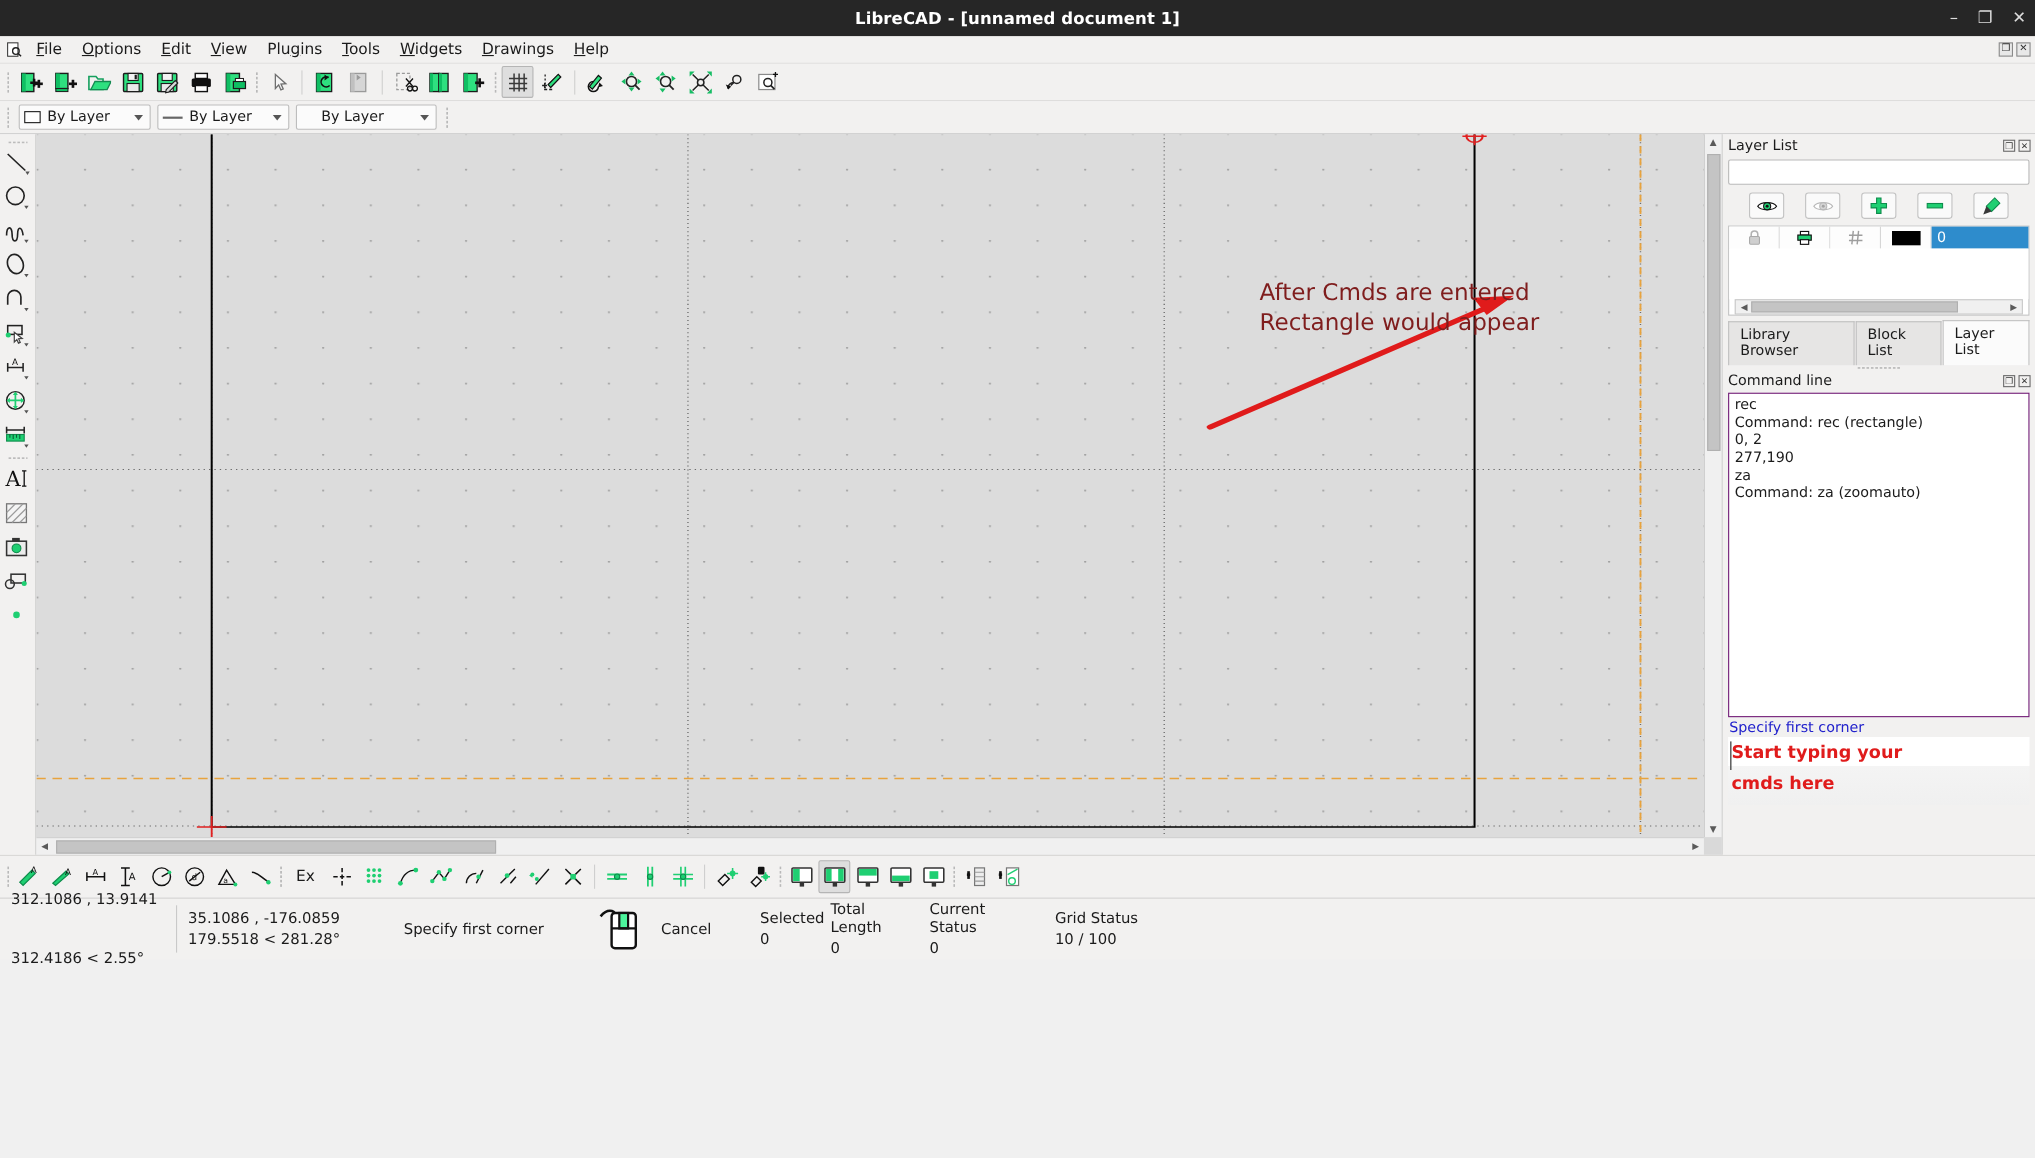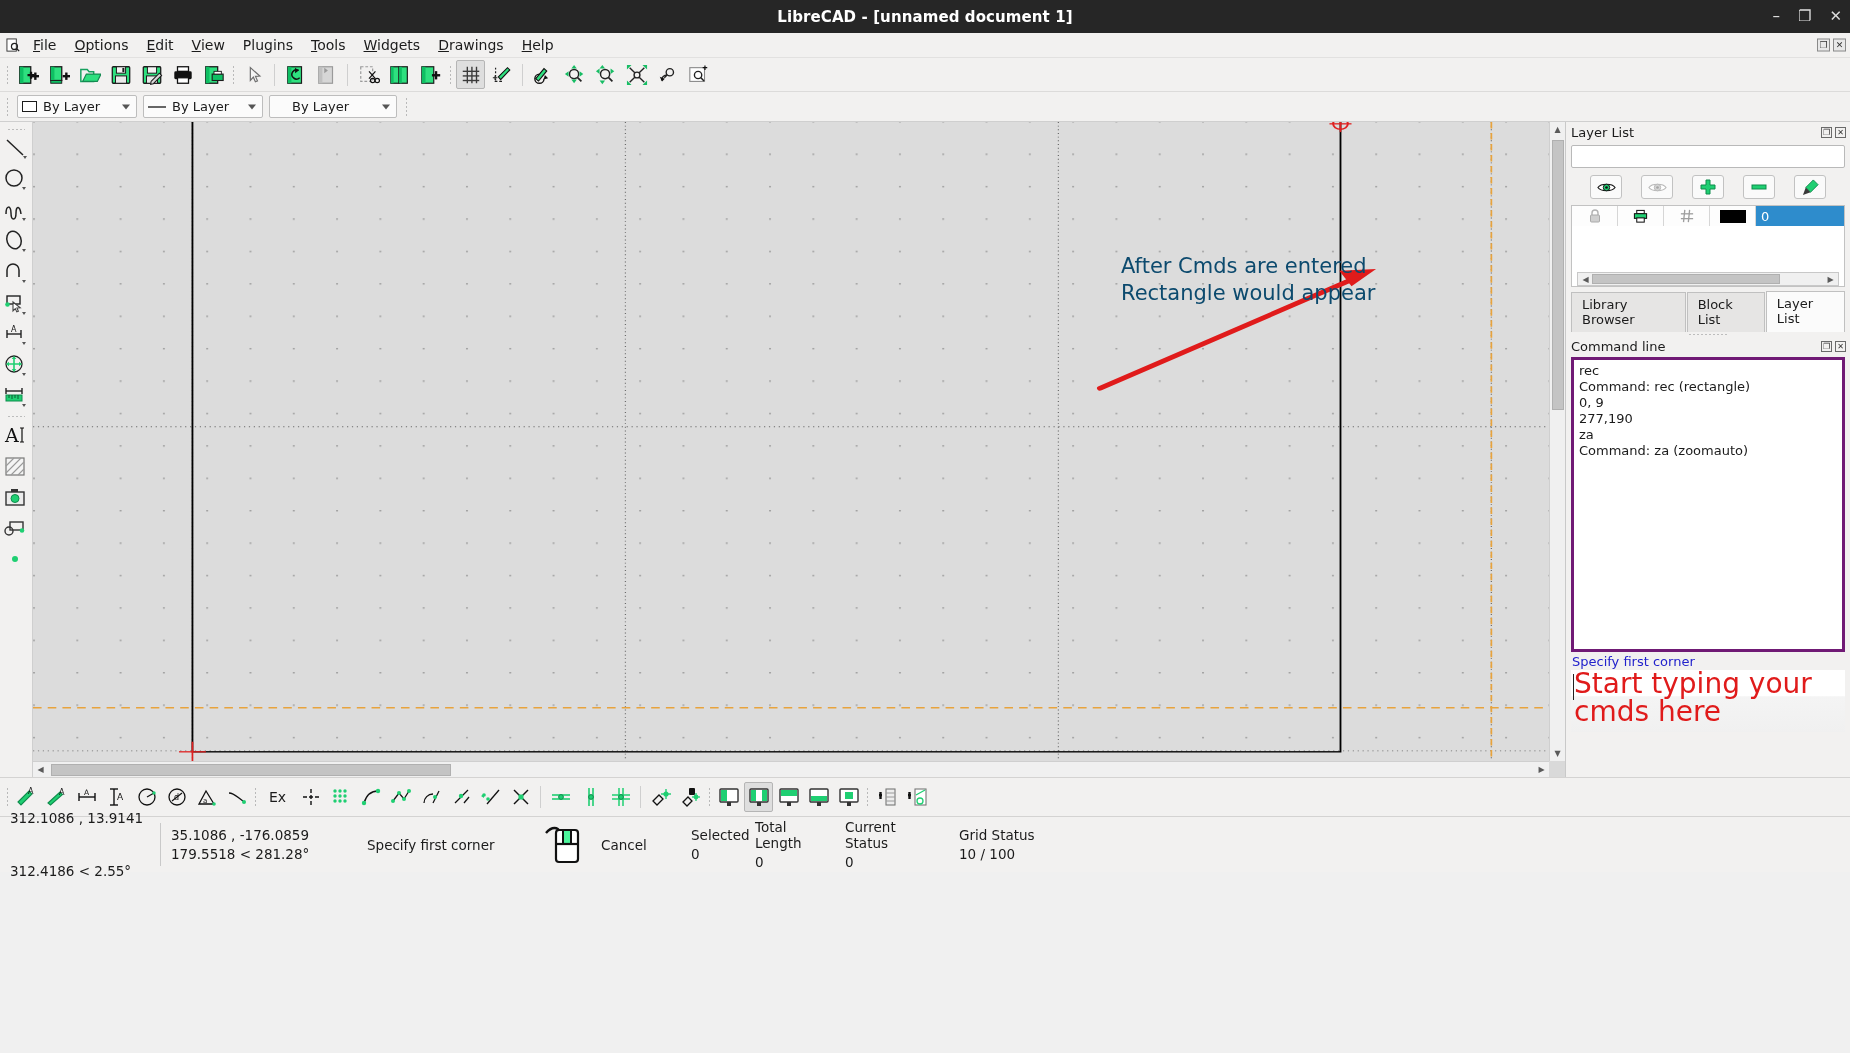--- a/index.html
+++ b/index.html
@@ -162,29 +162,29 @@
   .layer-hscroll { height: 14px; margin: 0 5px; background: #f0f0f0; border: 1px solid #c8c8c8; position: relative; }
 
   .tabsrow { display: flex; padding: 4px 5px 0 5px; gap: 1px; align-items: flex-end; }
   .tab {
     font-size: 13px; padding: 4px 10px 5px 10px; border: 1px solid #c0c0c0;
     background: #e6e5e4; color: #1b1b1b; border-bottom: none;
   }
   .tab.active { background: #fbfbfb; padding-bottom: 6px; }
 
   .cmd-out {
-    margin: 0 5px; background: #fff; border: 3px solid #701a75; flex: 0 0 auto;
+    margin: 0 5px; background: #fff; border: 1px solid #701a75; flex: 0 0 auto;
     height: 295px; padding: 3px 5px; font-size: 13px; color: #1b1b1b; line-height: 16px;
     overflow: hidden;
   }
   .cmd-prompt { font-size: 13px; color: #2222cc; padding: 2px 6px 1px 6px; }
   .cmd-input {
     margin: 0 5px 0 5px; background: linear-gradient(#ffffff 0%, #ffffff 42%, #f4f4f4 43%, #f0f0f0 100%);
     border: none; height: 62px; padding-left: 3px;
-    font-size: 28px; color: #e01b1b; line-height: 28px; position: relative;
+    font-size: 16px; color: #e01b1b; line-height: 28px; position: relative; font-weight: bold;
   }
   .cmd-caret {
     position: absolute; left: 2px; top: 4px; width: 1px; height: 26px; background: #222;
   }
   .dock-divider { height: 5px; display:flex; align-items:center; justify-content:center; }
   .dock-divider i {
     width: 40px; height: 3px;
     background-image: radial-gradient(#bdbdbd 40%, transparent 41%);
     background-size: 4px 3px;
   }
@@ -618,21 +618,21 @@
             <line x1="-11" y1="0" x2="11" y2="0" stroke="#e02020" stroke-width="1.4"></line>
             <line x1="0" y1="-11" x2="0" y2="11" stroke="#e02020" stroke-width="1.4"></line>
           </g>
 
           <g>
             <line x1="870" y1="290" x2="1073" y2="173" stroke="#e01b1b" stroke-width="5" stroke-linecap="round"></line>
             <path d="M1095 160l-30 2 10 17z" fill="#e01b1b"></path>
           </g>
         </svg>
 
-        <div style="position:absolute;left:1088px;top:131px;color:#0c4a6e;font-size:21px;line-height:27px;white-space:nowrap;">
+        <div style="position:absolute;left:1112px;top:131px;color:#7f1d1d;font-size:21px;line-height:27px;white-space:nowrap;">
           <div>After Cmds are entered</div>
           <div>Rectangle would appear</div>
         </div>
       </div>
 
       <div class="vscroll">
         <div class="sb-arrow" style="top:0;left:0;">▲</div>
         <div class="vthumb" style="top:18px;height:270px;"></div>
         <div class="sb-arrow" style="bottom:0;left:0;">▼</div>
       </div>
@@ -737,21 +737,21 @@
       <div class="dock-title">
         <span>Command line</span>
         <span class="btns">
           <span class="dock-ico">❐</span>
           <span class="dock-ico">✕</span>
         </span>
       </div>
       <div class="cmd-out" id="cmd-history">
           <div>rec</div>
           <div>Command: rec (rectangle)</div>
-          <div>0, 9</div>
+          <div>0, 2</div>
           <div>277,190</div>
           <div>za</div>
           <div>Command: za (zoomauto)</div>
         </div>
       <div class="cmd-prompt">Specify first corner</div>
       <div class="cmd-input">
         <span class="cmd-caret"></span>
         <div>Start typing your</div>
         <div>cmds here</div>
       </div>

